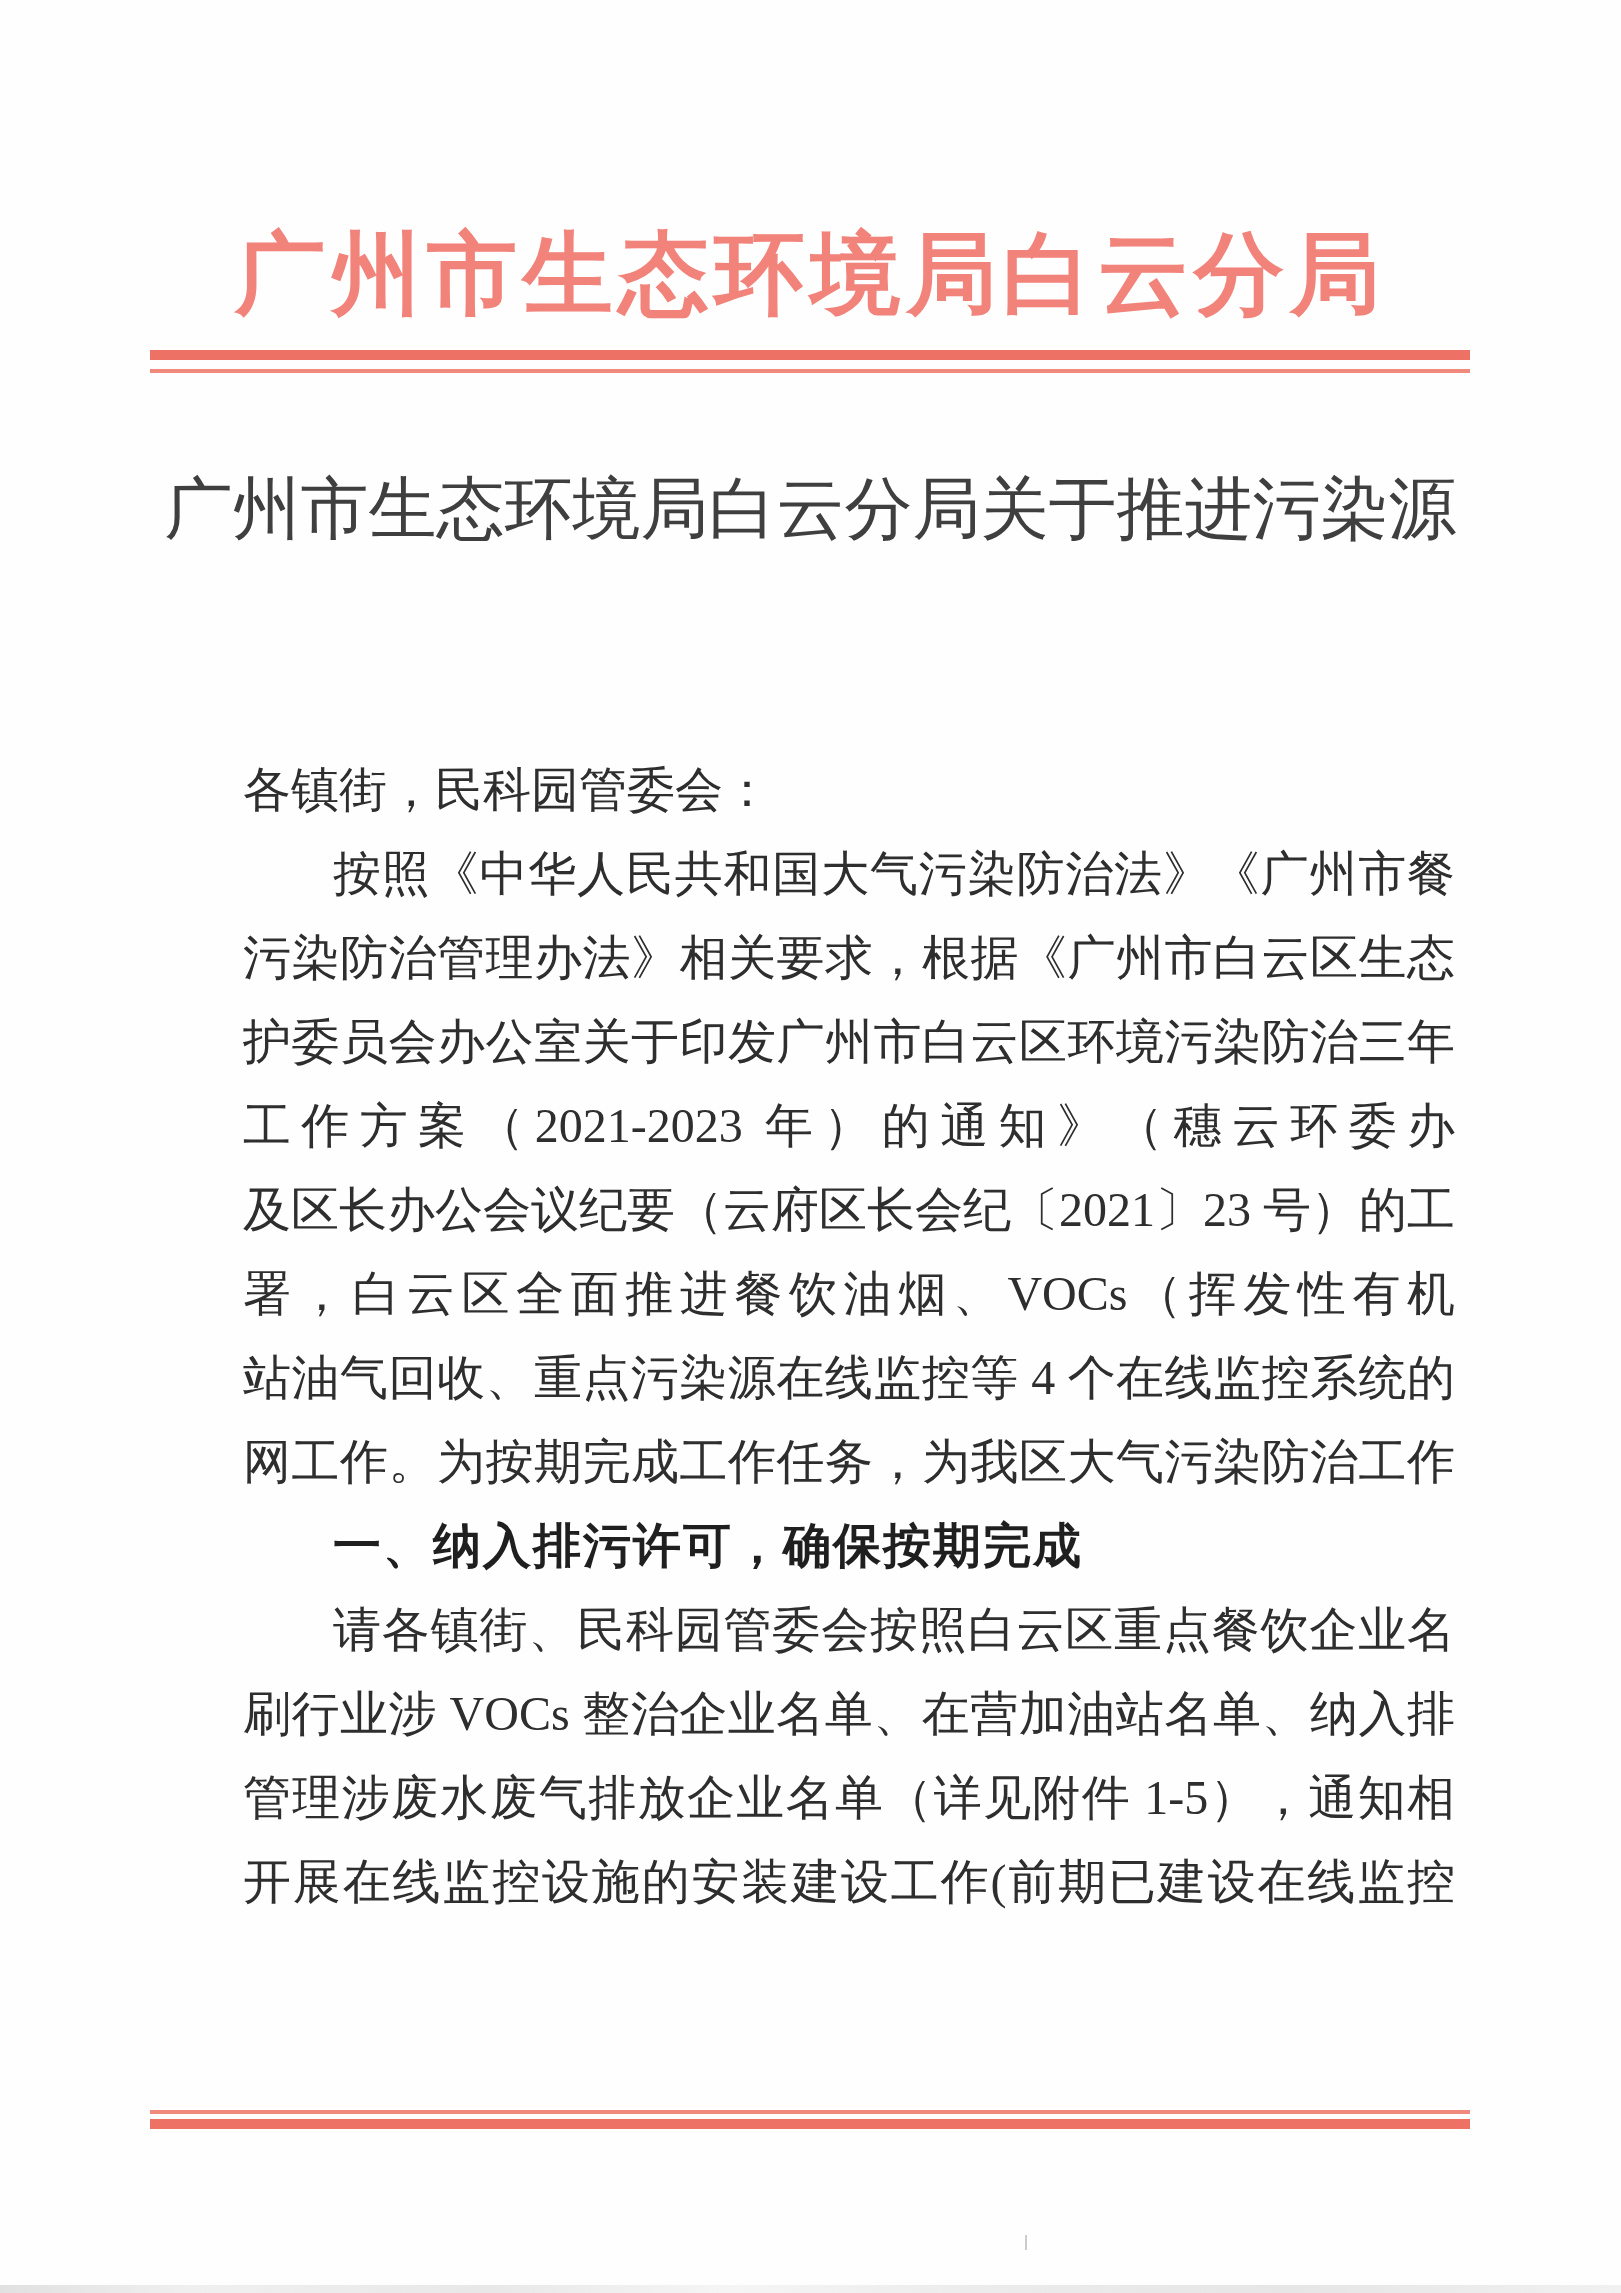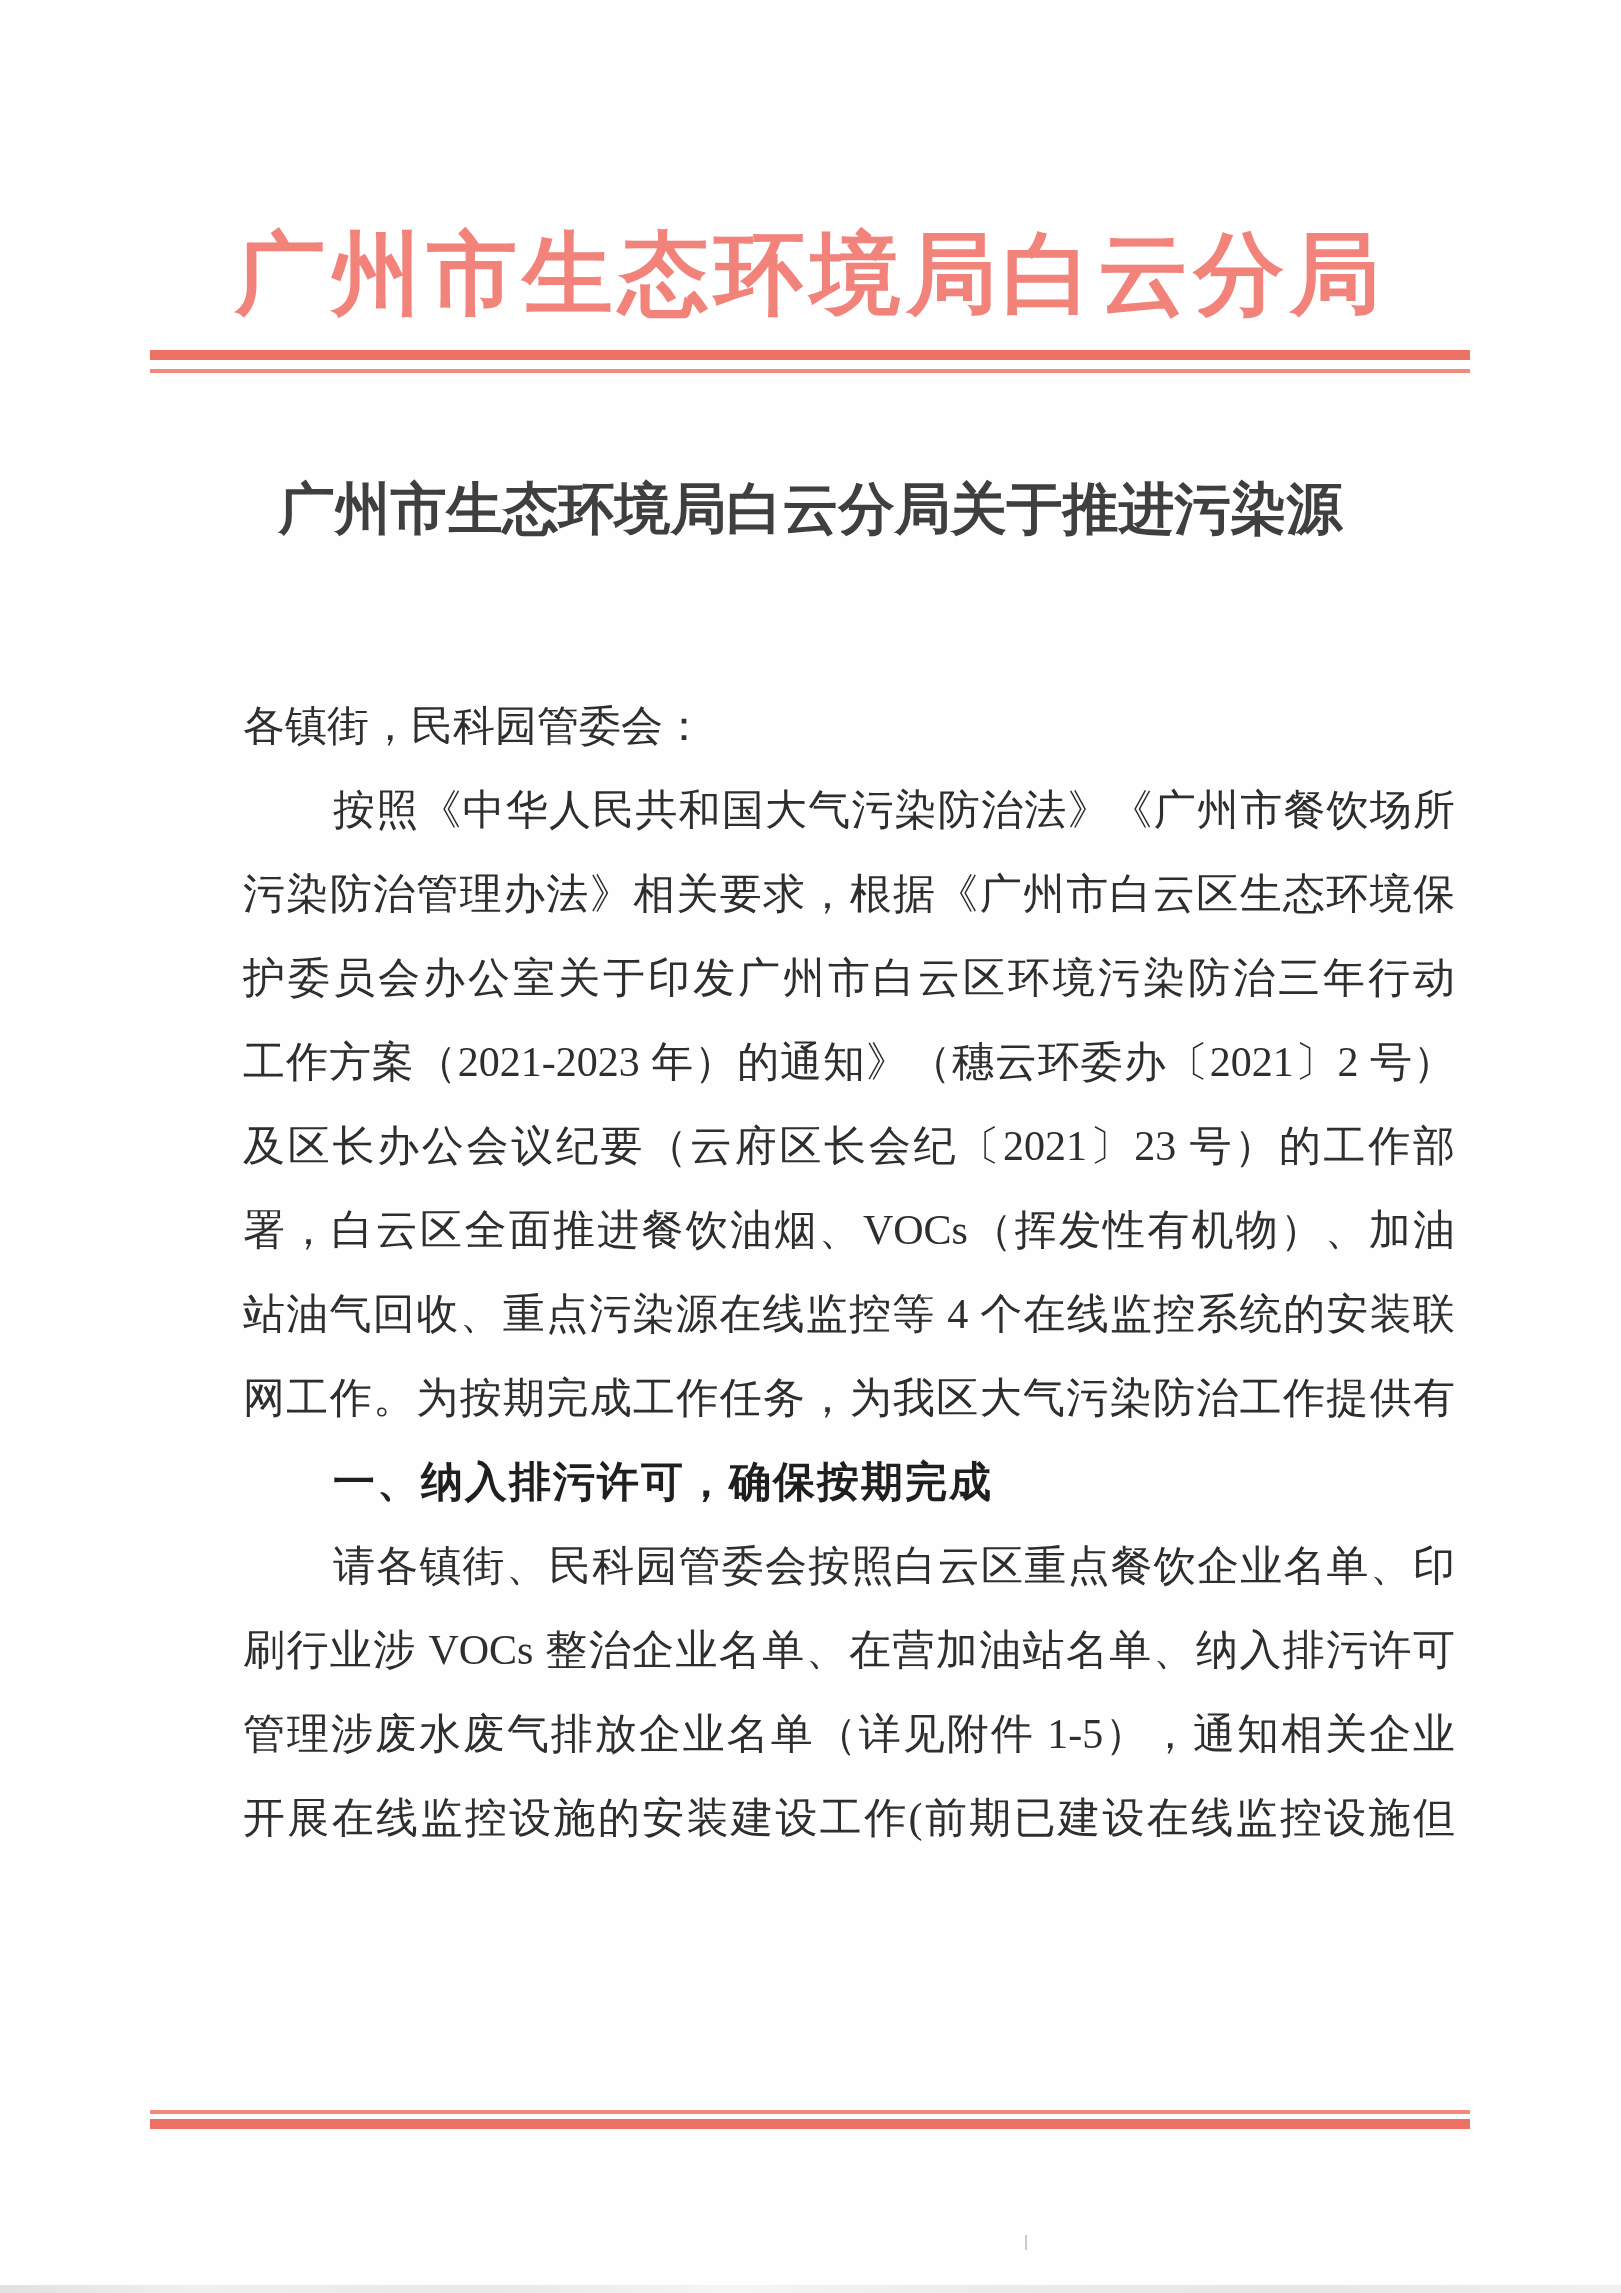--- a/index.html
+++ b/index.html
@@ -45,34 +45,34 @@
   .rule.bottom-thin  { top: 2110px; }
   .rule.bottom-thick { top: 2119px; }
 
   
   .doc-title {
     position: absolute;
     top: 468px;
     left: 0;
     right: 0;
     text-align: center;
-    font-size: 56px;
+    font-size: 68px;
     line-height: 83px;
-    font-weight: bold;
+    font-weight: normal;
     color: var(--title-color, #3f3f3f);
     font-family: "Liberation Serif", "DejaVu Serif", serif;
   }
 
   
   .body-lines {
     position: absolute;
-    top: 684px;
+    top: 748px;
     left: 243px;
     width: 1212px;
-    font-size: 42px;
+    font-size: 48px;
     line-height: 84px;
     color: var(--body-color, #2e2e2e);
     font-family: "Liberation Serif", "DejaVu Serif", serif;
   }
   .body-lines .line {
     height: 84px;
     white-space: nowrap;
   }
   .body-lines .line.fill {
     white-space: normal;

